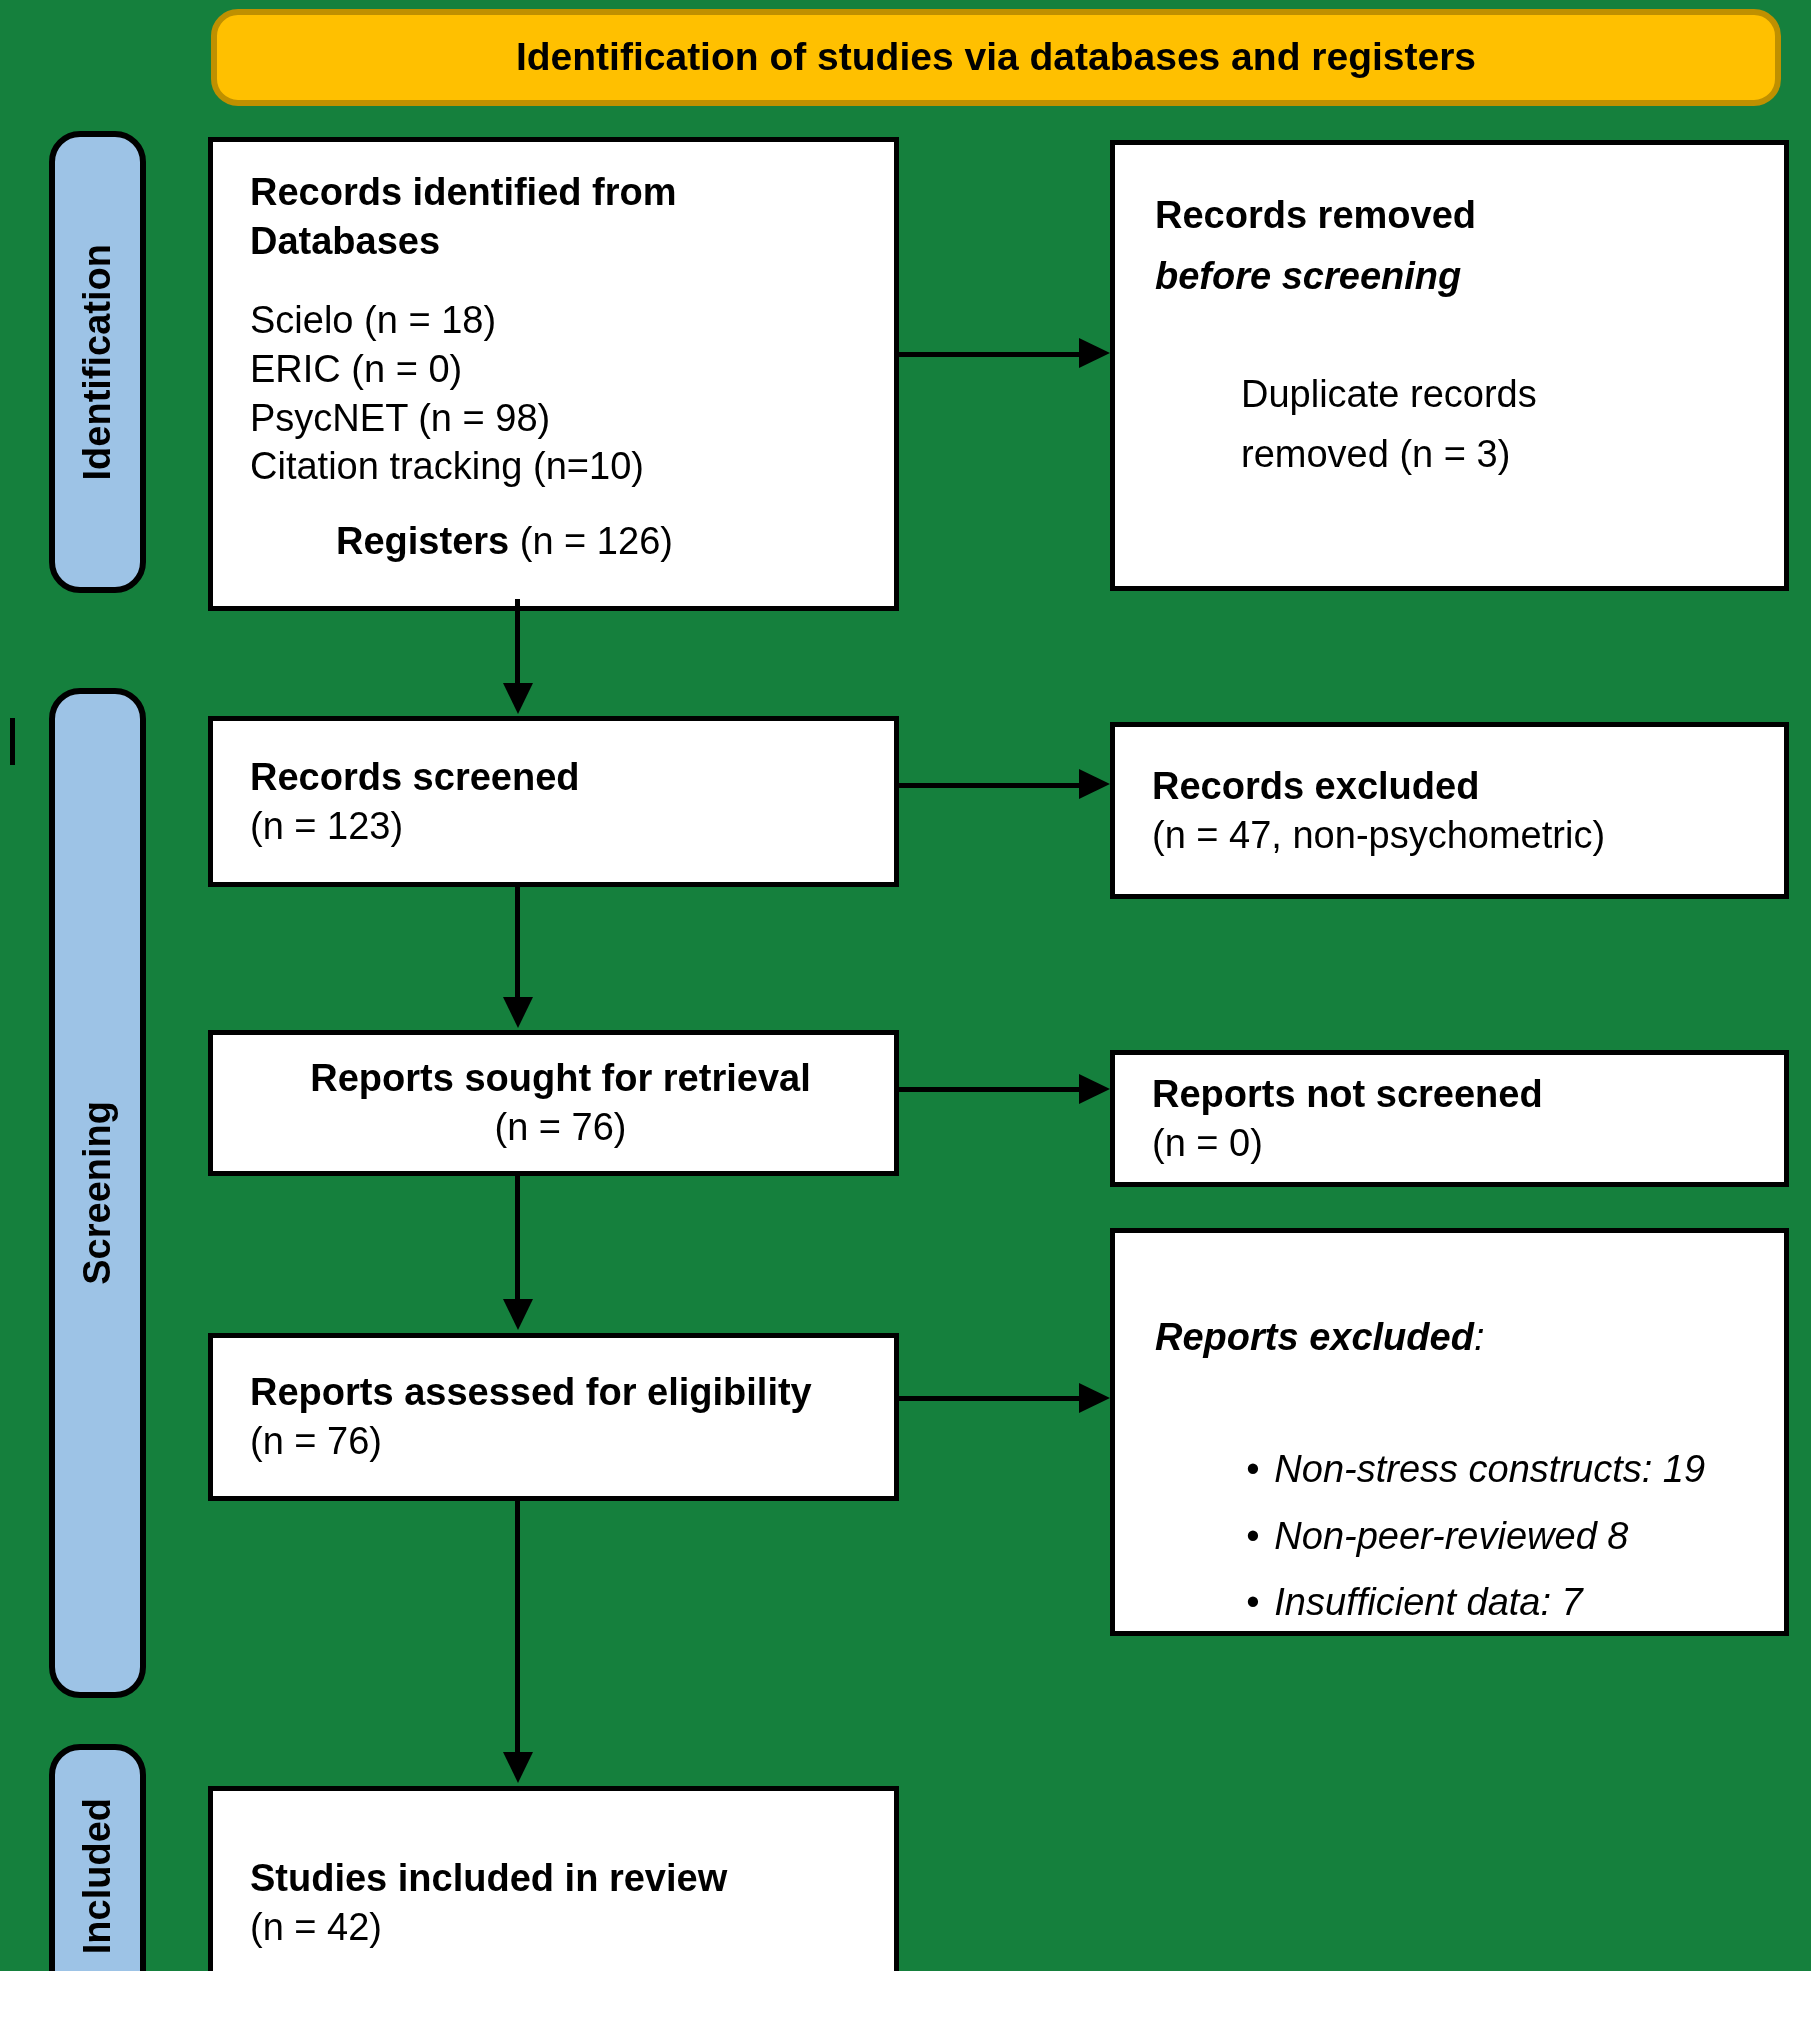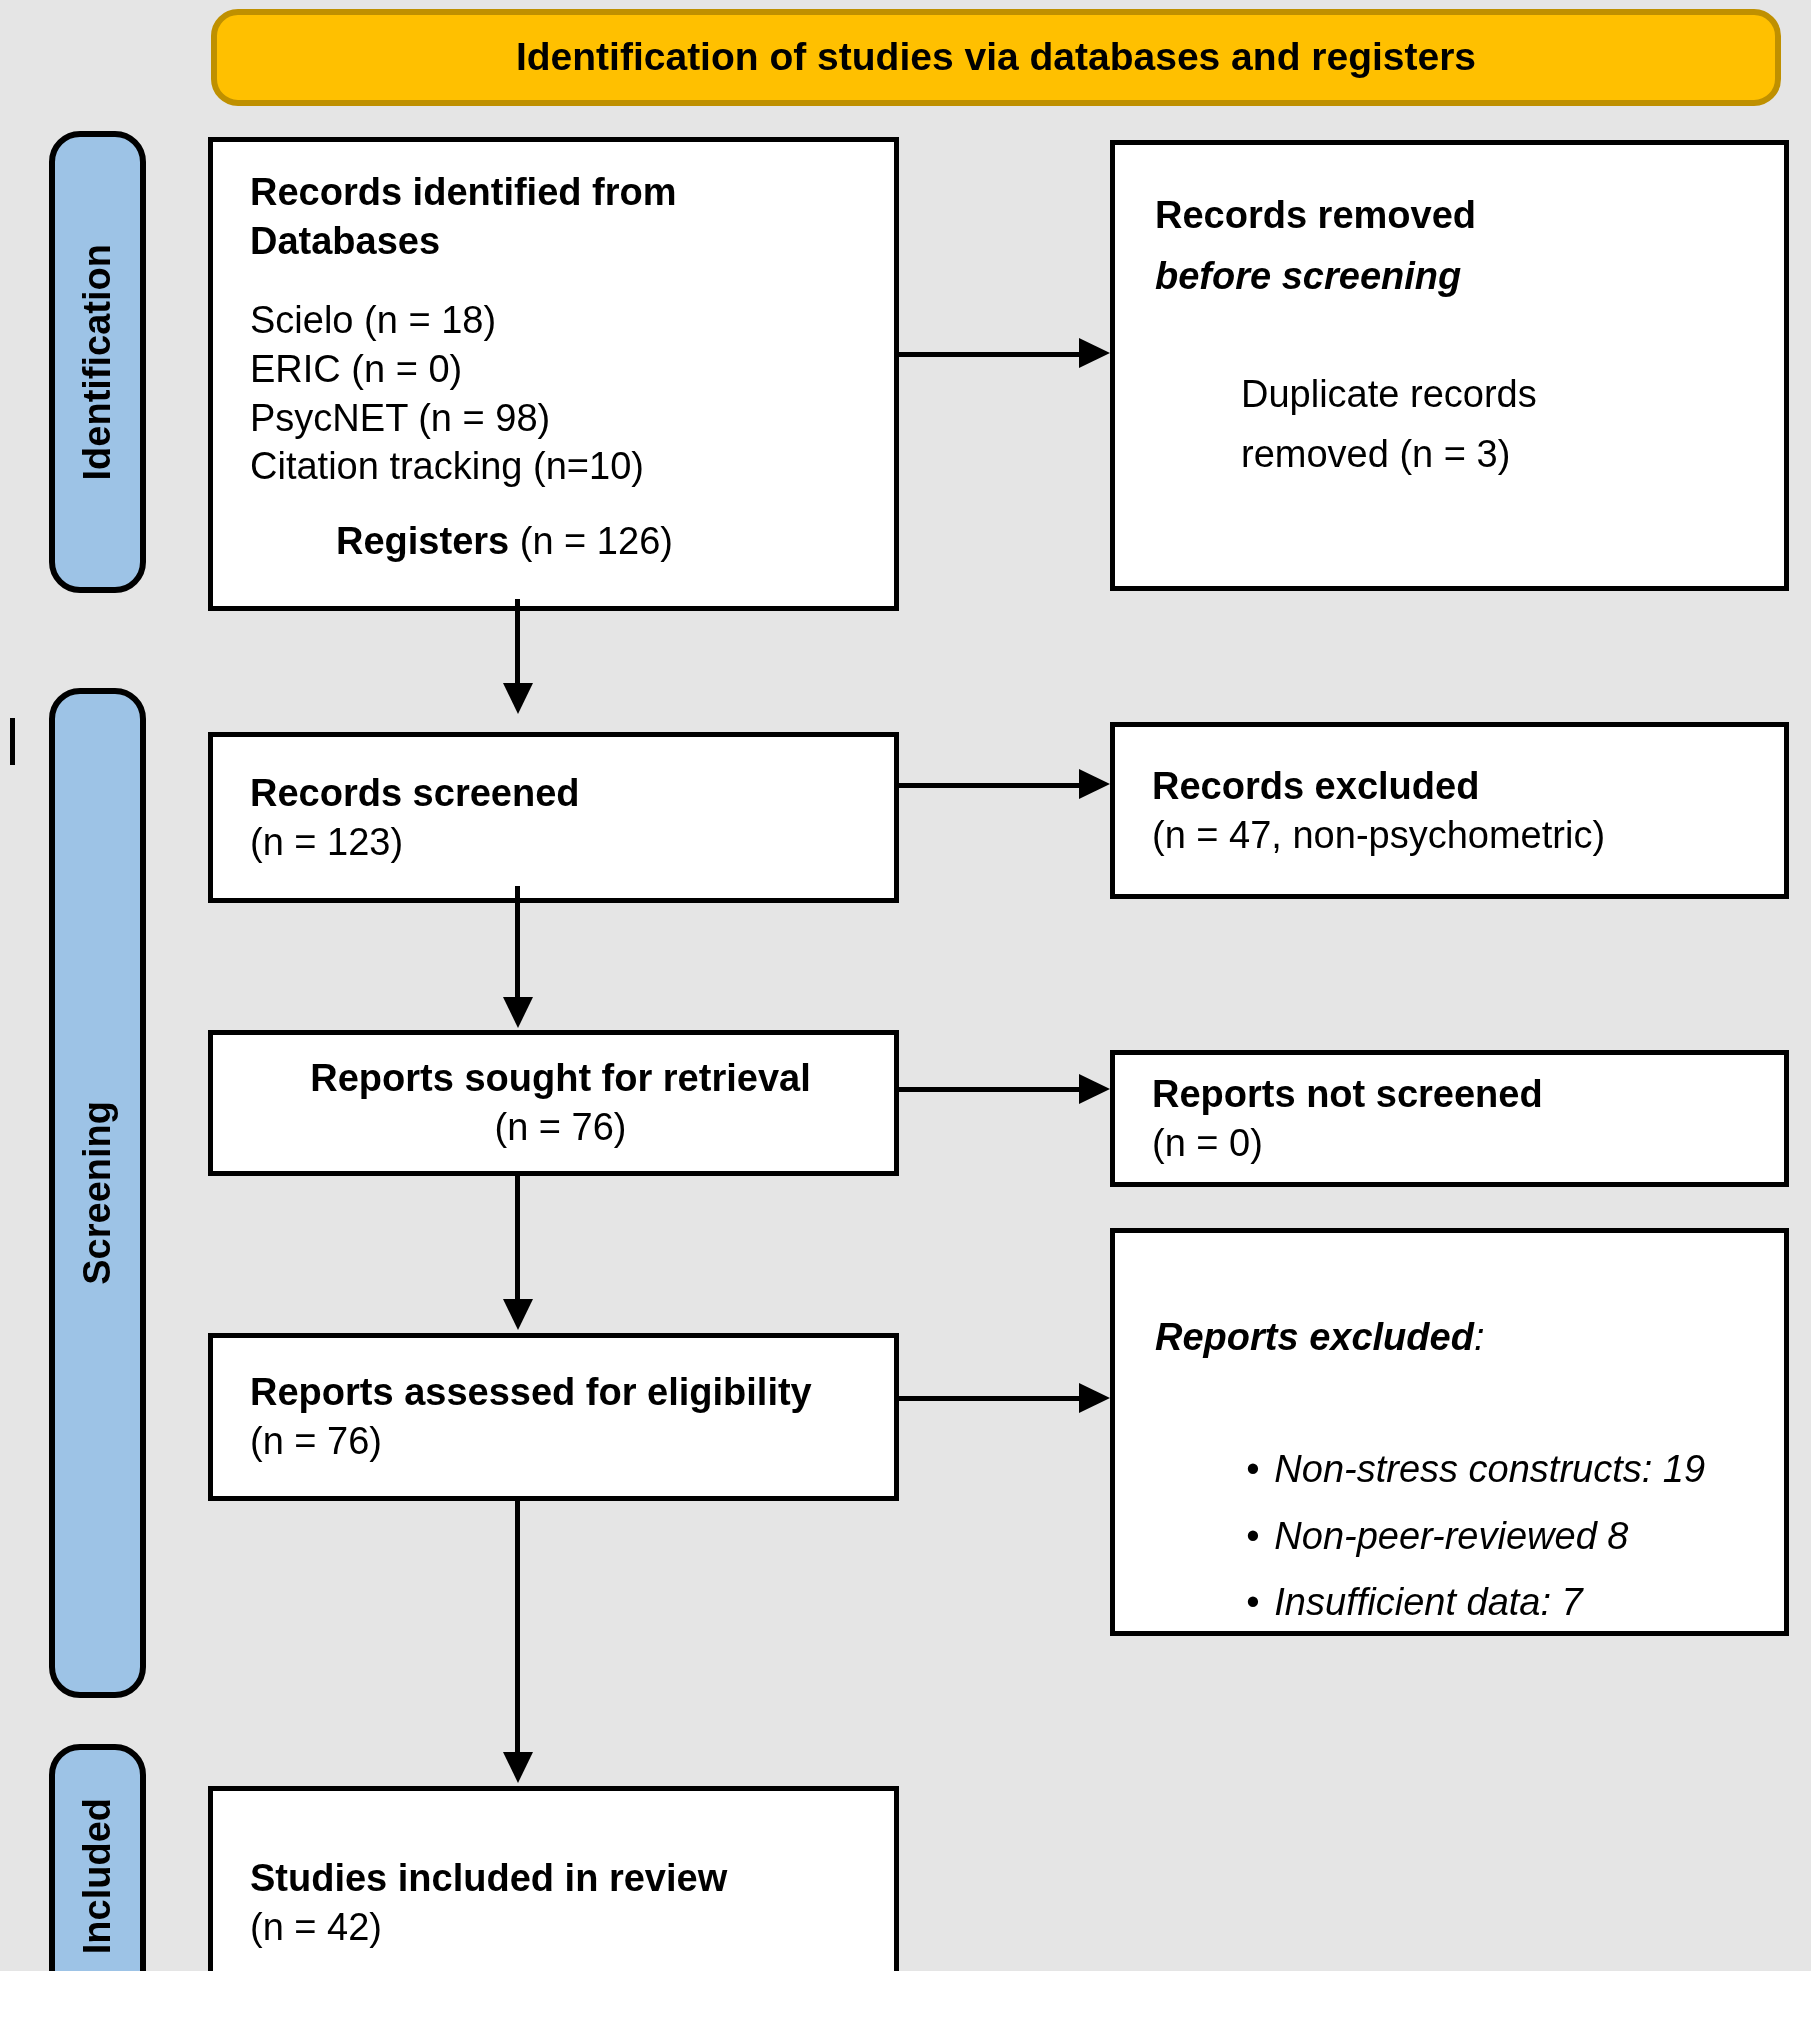--- a/index.html
+++ b/index.html
@@ -5,21 +5,21 @@
   :root{
     --banner-fill:#FFC000;
     --banner-border:#BF9000;
     --sidebar-fill:#9DC3E6;
     --box-border:#000000;
   }
   html,body{margin:0;padding:0;background:#ffffff;}
   .page{
     position:relative;
     width:1811px;height:1971px;
-    background:#e5e5e5;
+    background:#15803d;
     font-family:"Liberation Sans", sans-serif;
     color:#000;
   }
   .banner{
     position:absolute;left:211px;top:8.6px;width:1570px;height:97px;
     background:var(--banner-fill,#FFC000);
     border:6.8px solid var(--banner-border,#BF9000);
     border-radius:27px;
     display:flex;align-items:center;justify-content:center;
     font-weight:bold;font-size:39px;
@@ -108,21 +108,21 @@
   <div class="box" style="left:1110px;top:140px;width:679px;height:451px;">
     <div class="pad-removed">
       <div class="hd">
         <span class="b">Records removed</span>
         <span class="bi">before screening</span>
       </div>
       <div class="bodytxt">Duplicate records removed (n = 3)</div>
     </div>
   </div>
 
-  <div class="box vcenter" style="left:208px;top:716px;width:691px;height:171px;margin-top:16px;">
+  <div class="box vcenter" style="left:208px;top:716px;width:691px;height:171px;">
     <div class="b">Records screened</div>
     <div>(n = 123)</div>
   </div>
 
   <div class="box vcenter" style="left:1110px;top:722px;width:679px;height:177px;">
     <div class="b">Records excluded</div>
     <div>(n = 47, non-psychometric)</div>
   </div>
 
   <div class="box vcenter" style="left:208px;top:1030px;width:691px;height:146px;align-items:center;">

